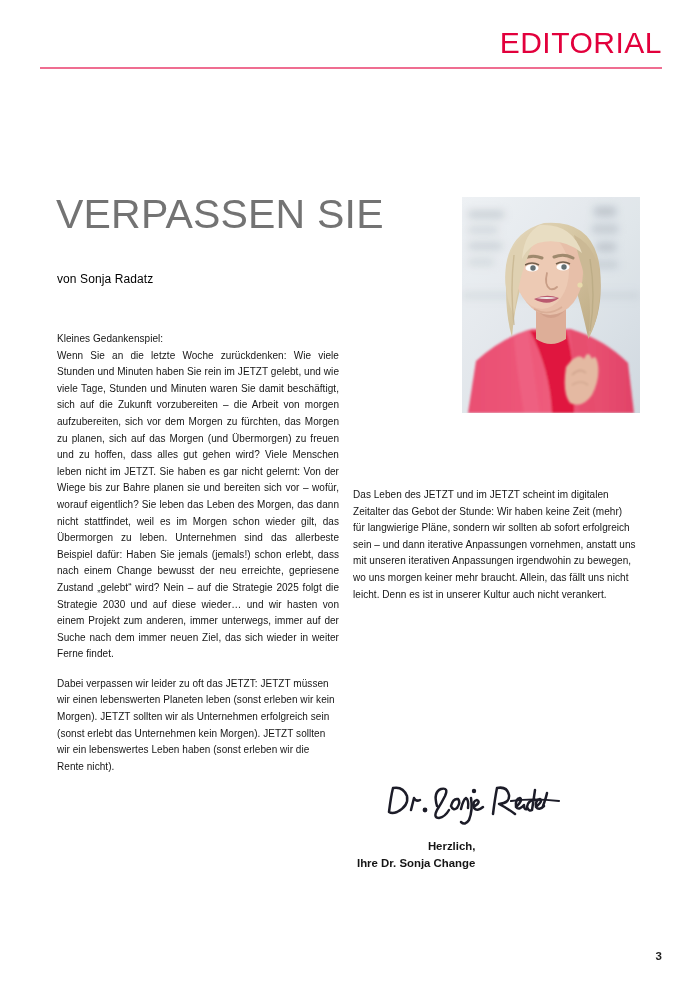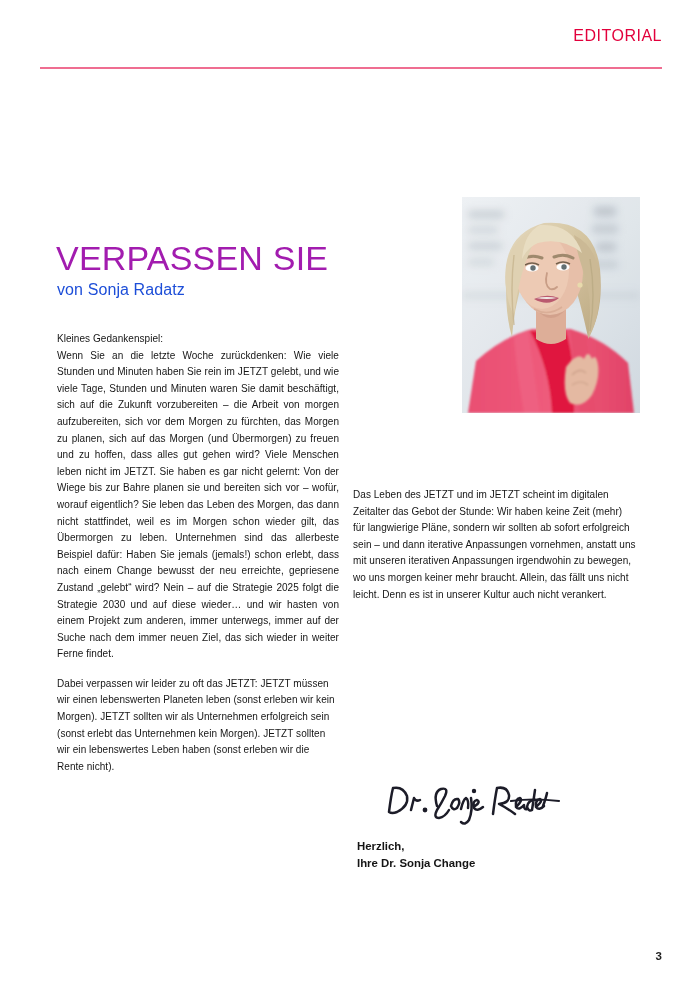--- a/index.html
+++ b/index.html
@@ -20,21 +20,21 @@
   .header-zone {
     position: absolute;
     left: 0; top: 0;
     width: 700px;
     height: 80px;
   }
   .editorial-label {
     position: absolute;
     right: 38px;
     top: 28px;
-    font-size: 16px;
+    font-size: 30px;
     letter-spacing: 0.5px;
     color: #e2003c;
     font-weight: 400;
     line-height: 1;
     white-space: nowrap;
   }
   .header-rule {
     position: absolute;
     left: 40px;
     top: 67px;
@@ -42,35 +42,34 @@
     height: 2px;
     background: #ef6d91;
   }
 
   
   .headline {
     position: absolute;
     left: 56px;
     top: 190px;
     width: 330px;
-    font-size: 34px;
+    font-size: 41px;
     line-height: 1.18;
     letter-spacing: 0.2px;
-    color: #a21caf;
+    color: #737373;
     font-weight: 400;
-    margin-top: 48px;
   }
   .headline-line { display: block; white-space: nowrap; }
 
   .byline {
     position: absolute;
     left: 57px;
-    top: 281px;
-    font-size: 16px;
-    color: #1d4ed8;
+    top: 272px;
+    font-size: 12px;
+    color: #000000;
     font-weight: 400;
     letter-spacing: 0.1px;
   }
 
   
   .col {
     position: absolute;
     font-size: 10px;
     line-height: 1.66;
     text-align: justify;
@@ -122,21 +121,21 @@
   }
   .sign-off {
     position: absolute;
     left: 0;
     top: 62px;
     font-size: 11.4px;
     line-height: 1.45;
     font-weight: 600;
     color: #151515;
   }
-  .sign-off span { display: block; }
+  .sign-off span { display: block; text-align: right; }
 
   
   .page-number {
     position: absolute;
     right: 38px;
     bottom: 38px;
     font-size: 11.5px;
     font-weight: 700;
     color: #222;
   }

